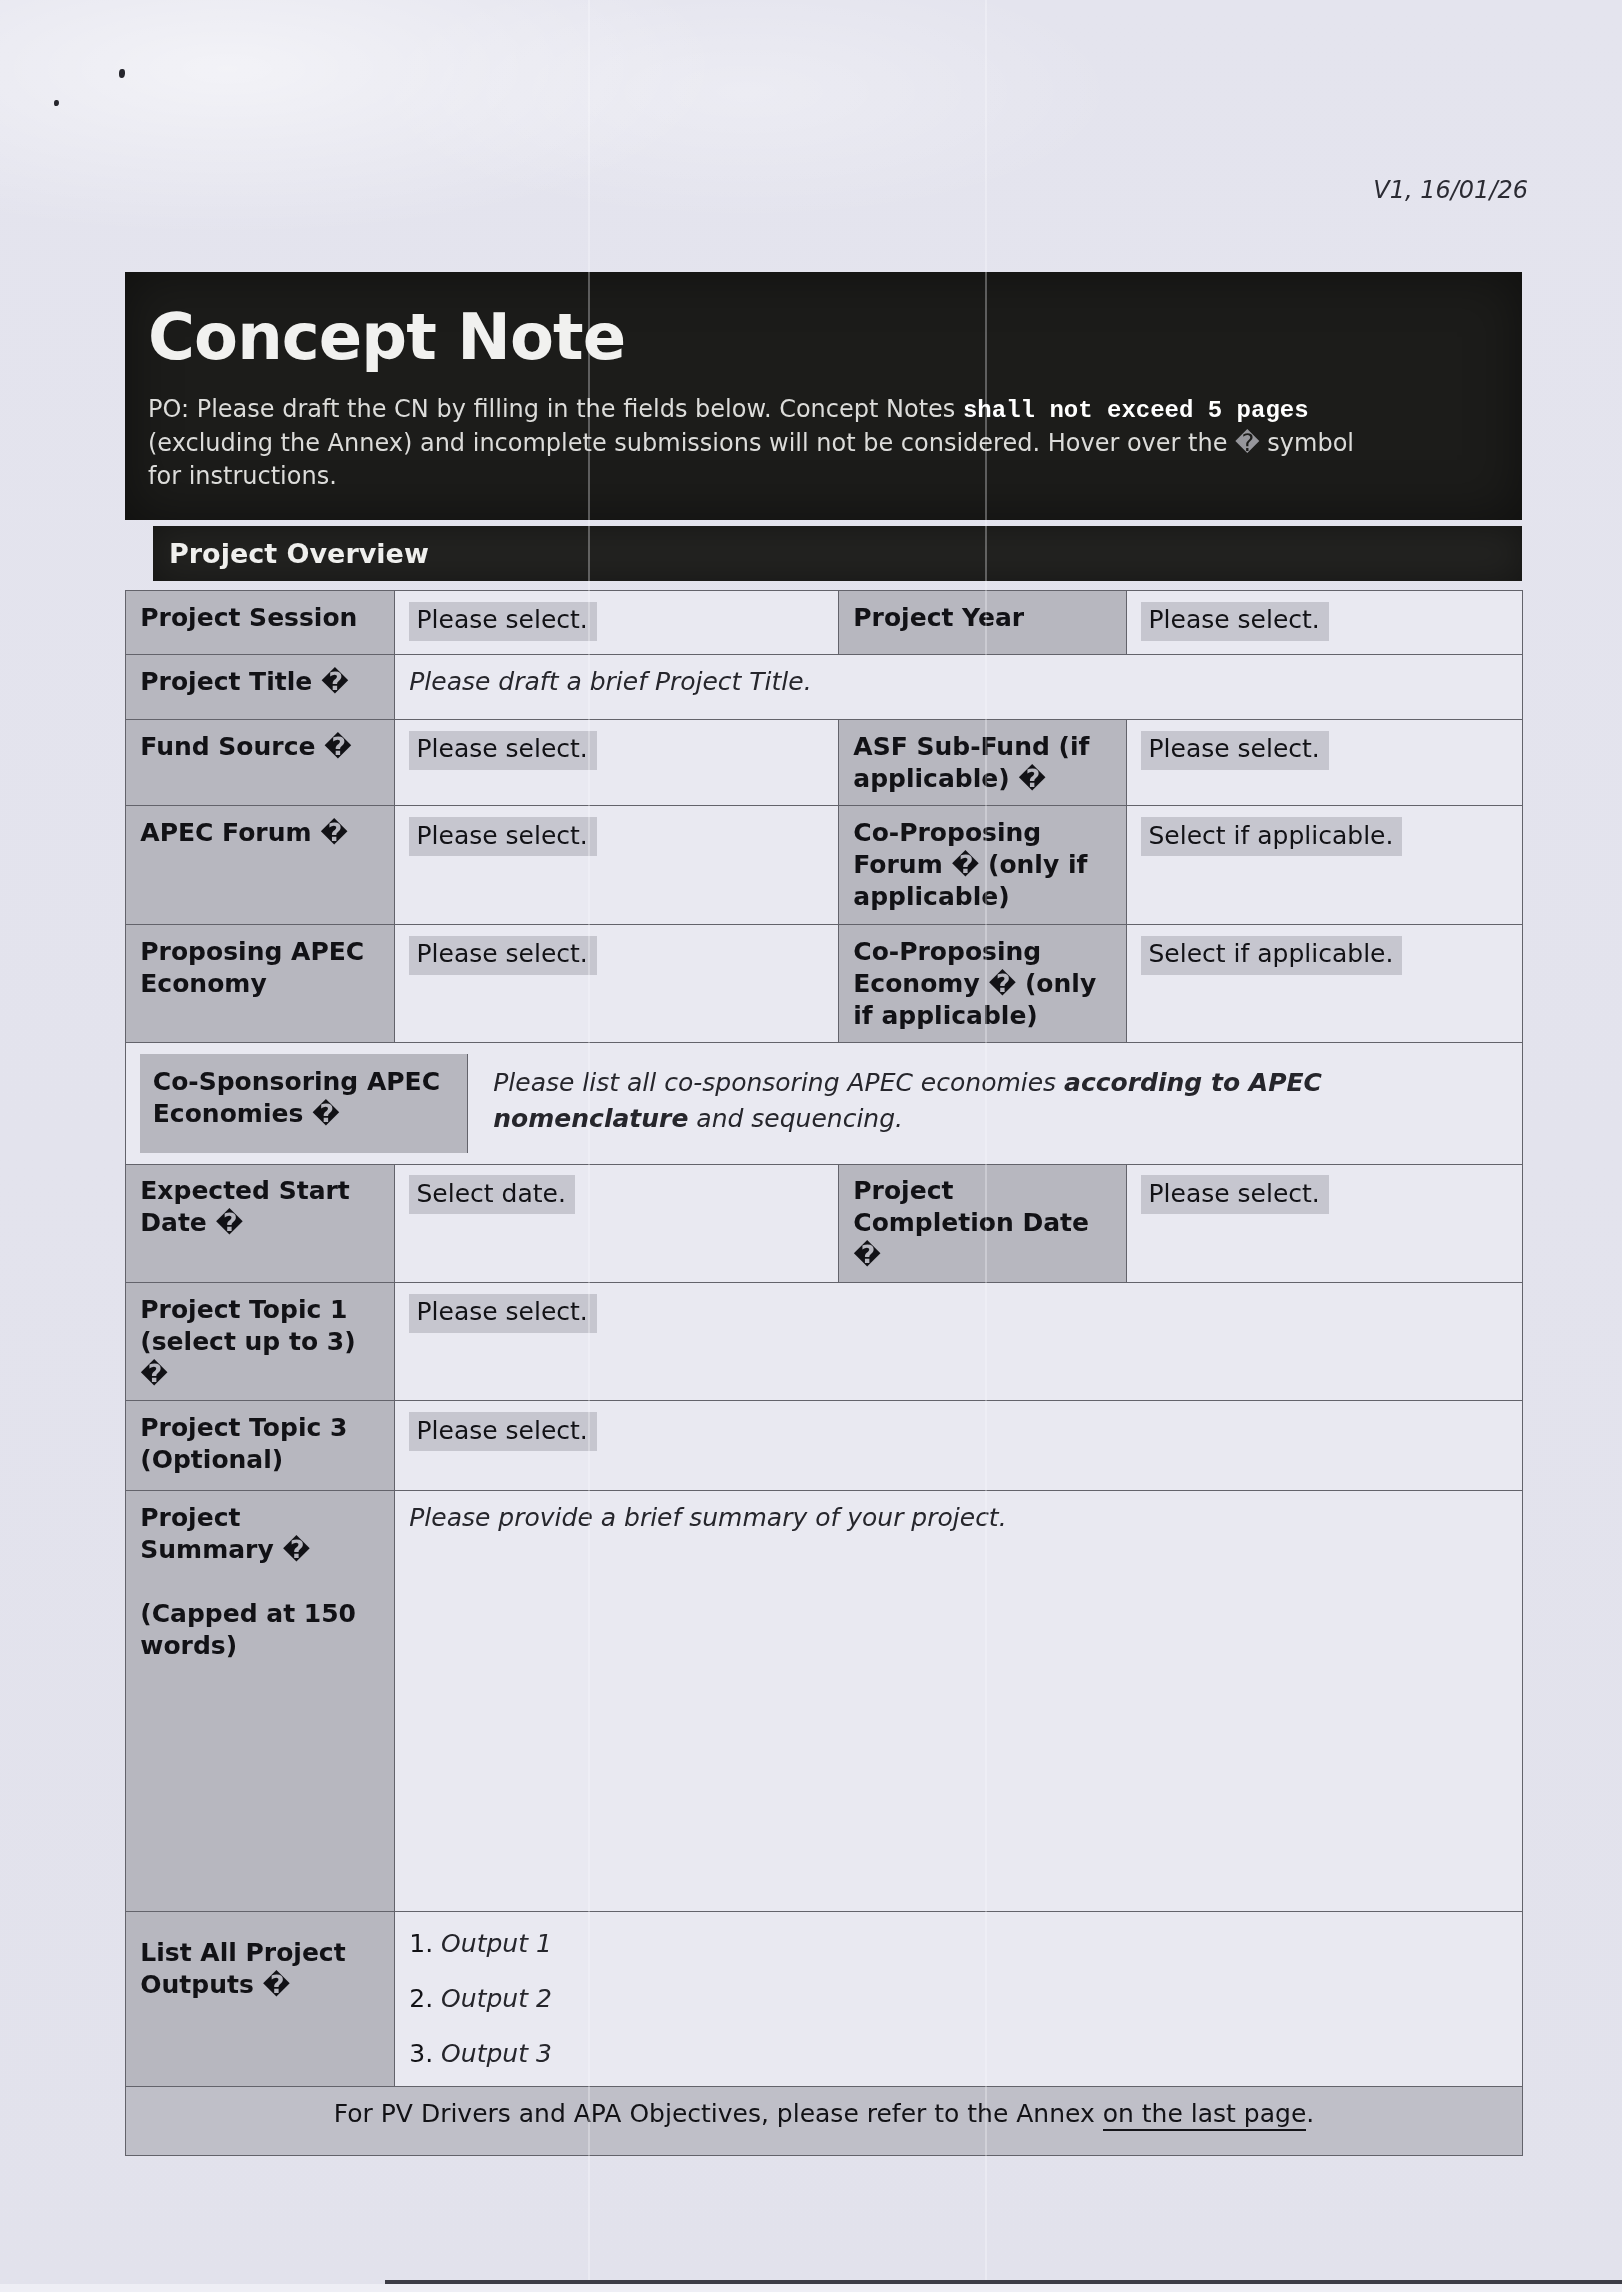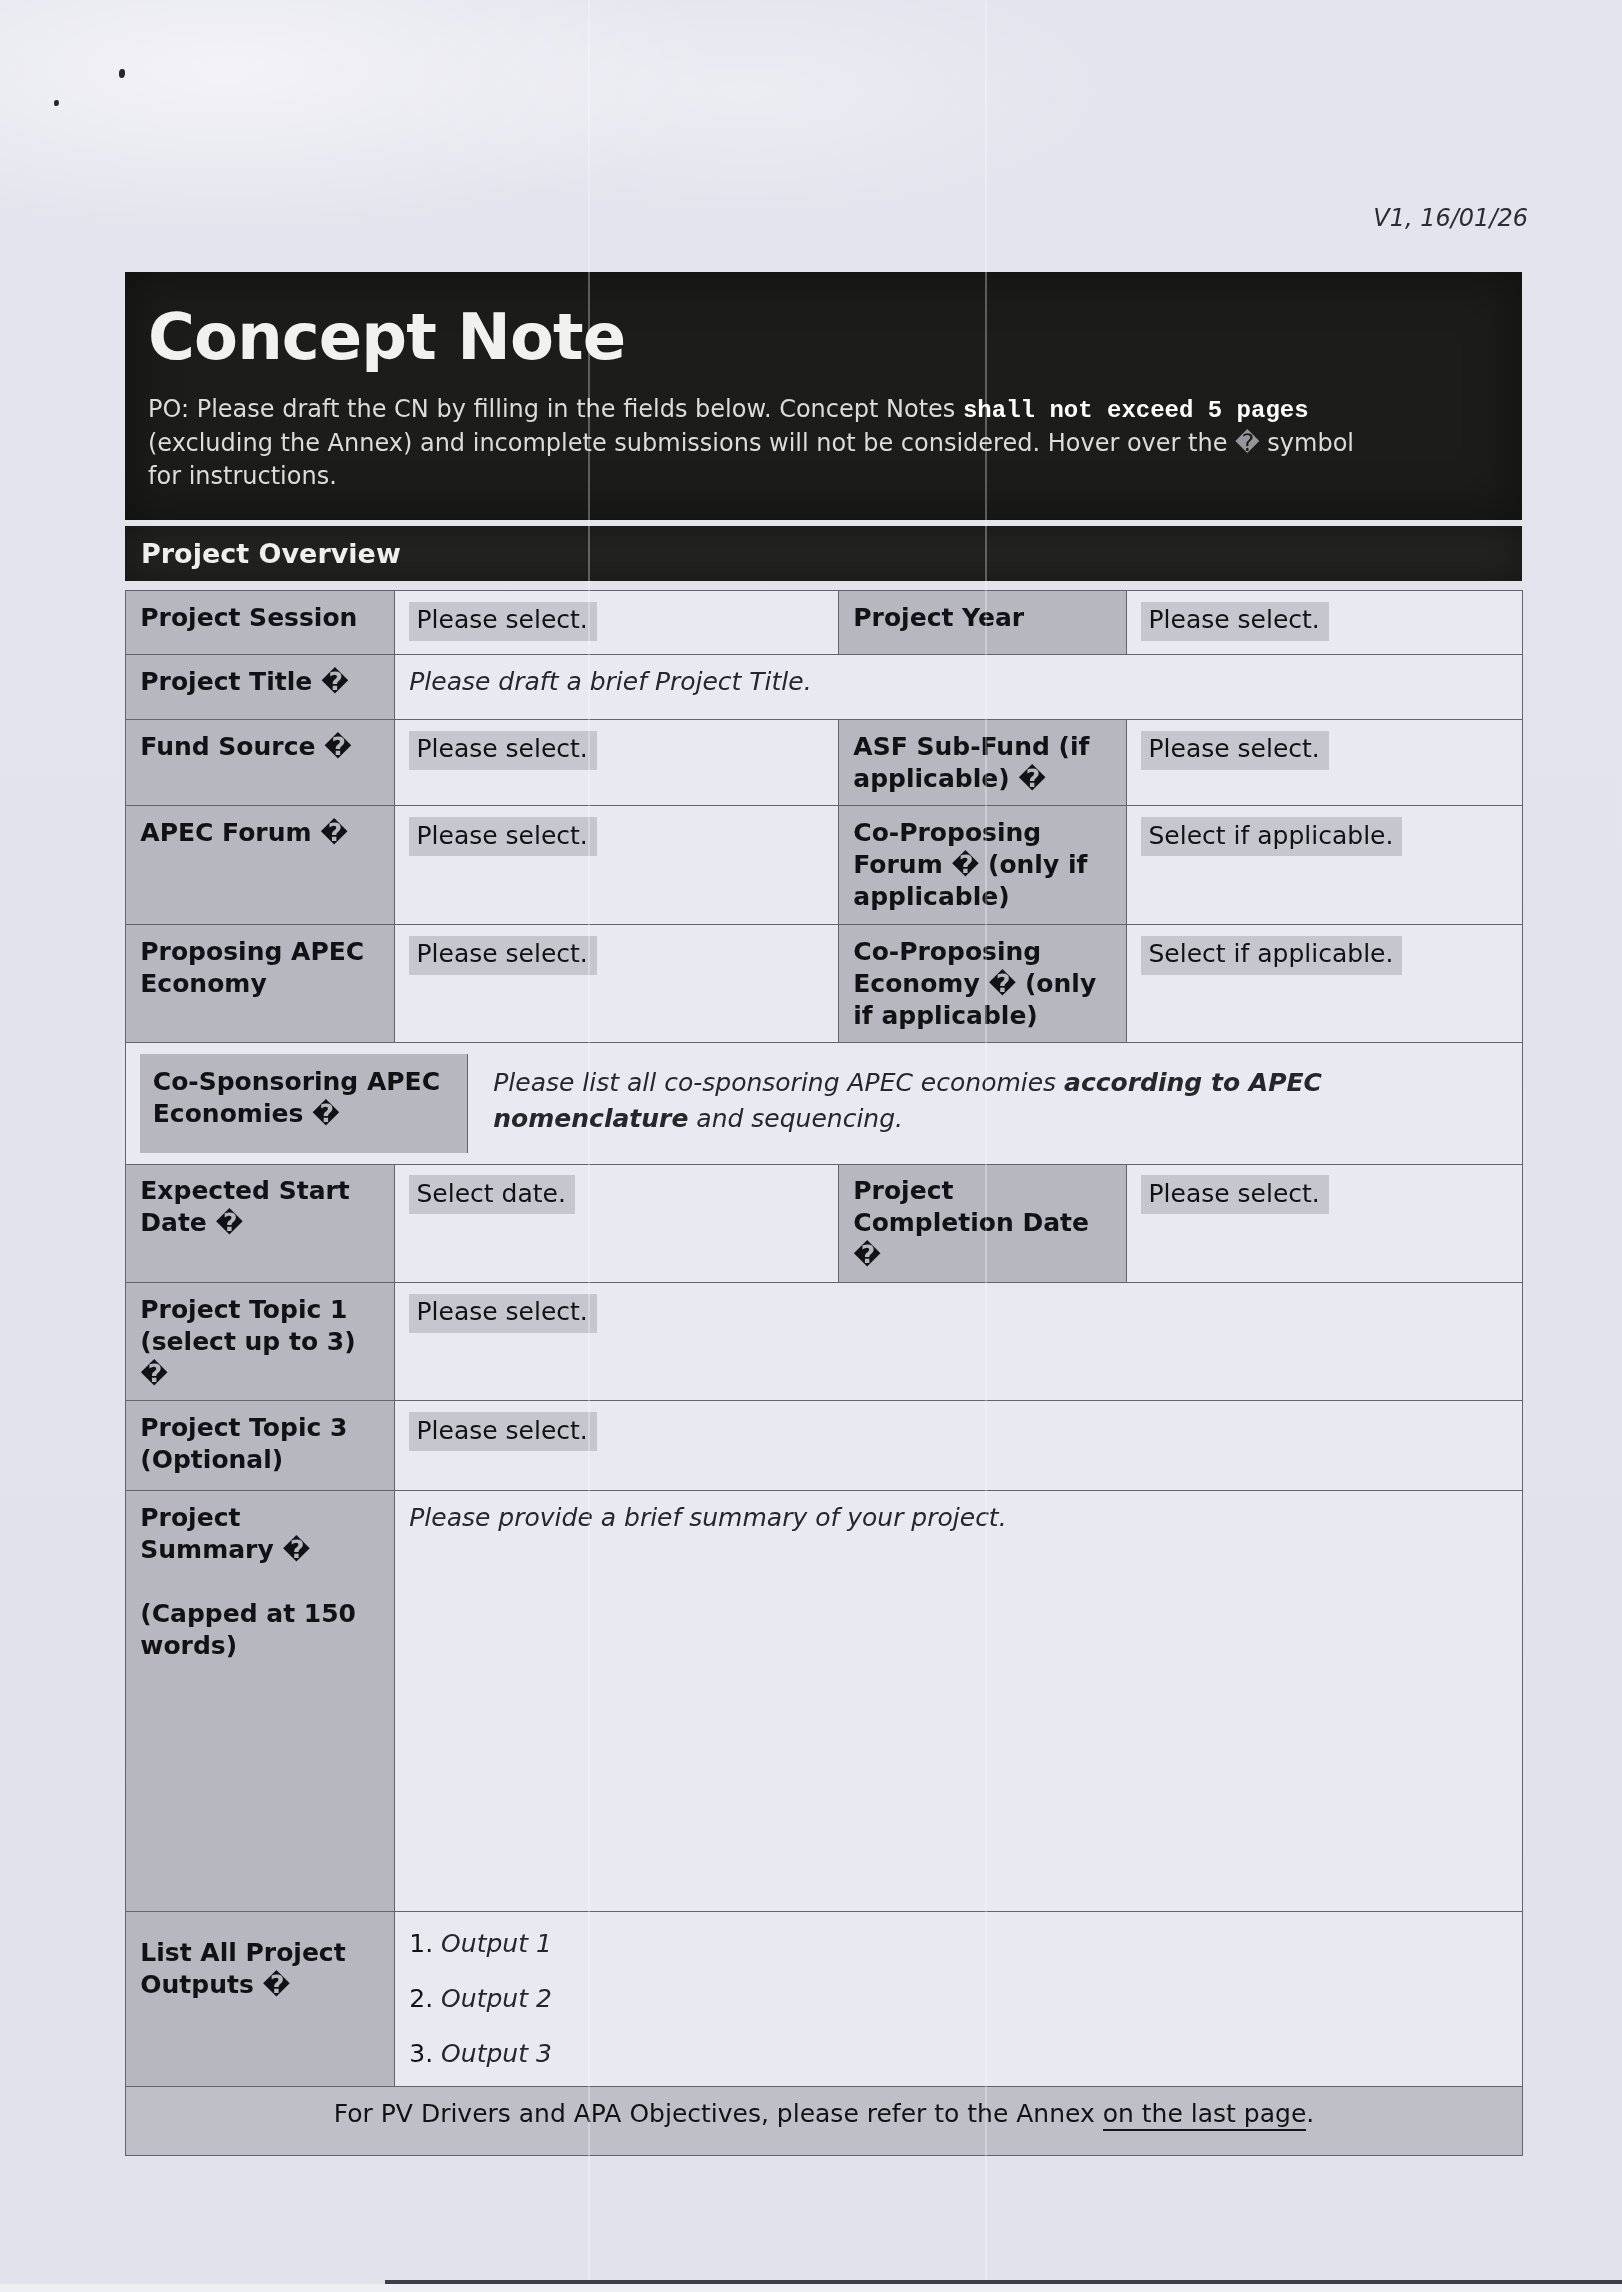--- a/index.html
+++ b/index.html
@@ -9,33 +9,33 @@
     background:
       radial-gradient(806px 269px at 14% 3%, rgba(255,255,255,.55), rgba(255,255,255,0) 62%),
       radial-gradient(627px 215px at 46% 4%, rgba(255,255,255,.30), rgba(255,255,255,0) 60%),
       linear-gradient(#e4e4ee,#e2e2ec);
   }
   .fold{position:absolute;top:0;bottom:0;width:1.8px;background:rgba(252,252,255,.30);pointer-events:none;}
   .speck{position:absolute;width:6.3px;height:9px;background:#26262d;border-radius:50% 40% 55% 45%;}
   .bottom-strip{position:absolute;left:0;right:0;top:2284px;bottom:0;background:#eeeef5;}
   .bottom-edge{position:absolute;left:385px;right:0;top:2280px;height:3.6px;background:#3d3d46;}
 
-  .version{position:absolute;top:176px;right:95px;font-size:24px;font-style:italic;color:#2b2b33;margin-top:28px;}
+  .version{position:absolute;top:176px;right:95px;font-size:24px;font-style:italic;color:#2b2b33;}
 
   .doc{position:absolute;left:125px;top:272px;width:1397px;}
 
   .doc-header{background:#1c1c1a;color:#dddddb;padding:29px 23px 27px 23px;
     box-shadow:inset 0 0 54px rgba(0,0,0,.45);}
   .doc-title{margin:0 0 19.7px 0;font-size:64px;line-height:72px;font-weight:bold;color:#f1f1ef;letter-spacing:-0.9px;}
   .intro{margin:0;font-size:24px;line-height:33px;color:#dcdcda;}
   .intro b{color:#ffffff;font-family:Liberation Mono, monospace;}
   .sym-intro{color:#96969b;}
 
   .section-bar{margin-top:6.3px;background:#232321;color:#efefed;font-weight:bold;
-    font-size:27px;padding:11.6px 16px 12.5px 16px;box-shadow:inset 0 0 36px rgba(0,0,0,.4);}
+    font-size:27px;padding:11.6px 16px 12.5px 16px;box-shadow:inset 0 0 36px rgba(0,0,0,.4);margin-left:28px;}
 
   table.form{border-collapse:collapse;table-layout:fixed;width:1397px;margin-top:9px;
     background:#e9e9f1;border:1.8px solid #3a3a40;}
   table.form td{border:0.9px solid #63636b;vertical-align:top;font-size:25px;line-height:32px;
     padding:10.7px 14.3px;color:#121216;}
   td.lab{background:#b7b7bf;font-weight:bold;padding:10.7px 12.5px;}
   td.val{background:#e9e9f1;}
   td.vm{vertical-align:middle;}
   .field{display:inline-block;background:#c6c6cf;padding:2.7px 9px 4.5px 7.2px;}
   .ph{font-style:italic;color:#26262c;}

